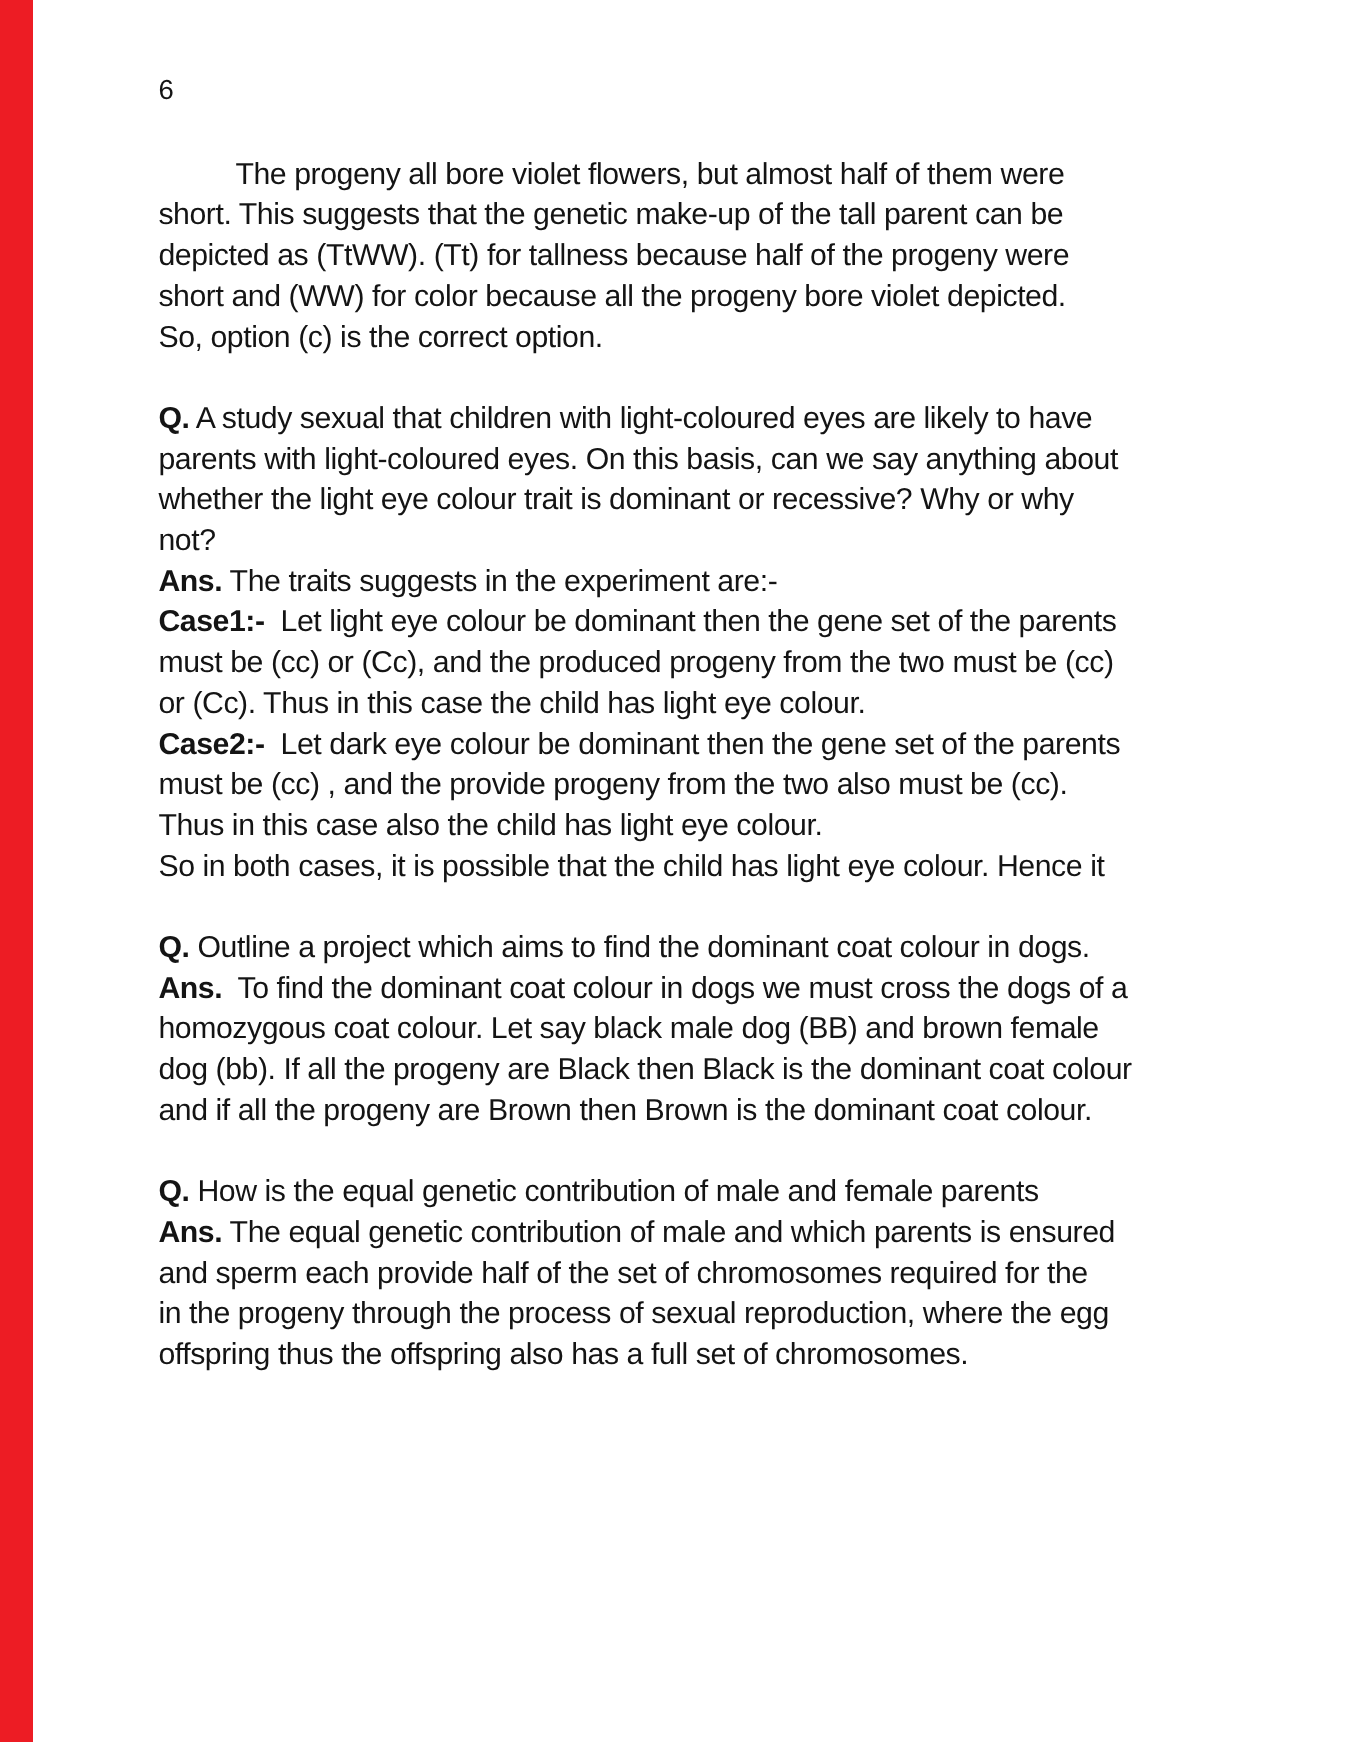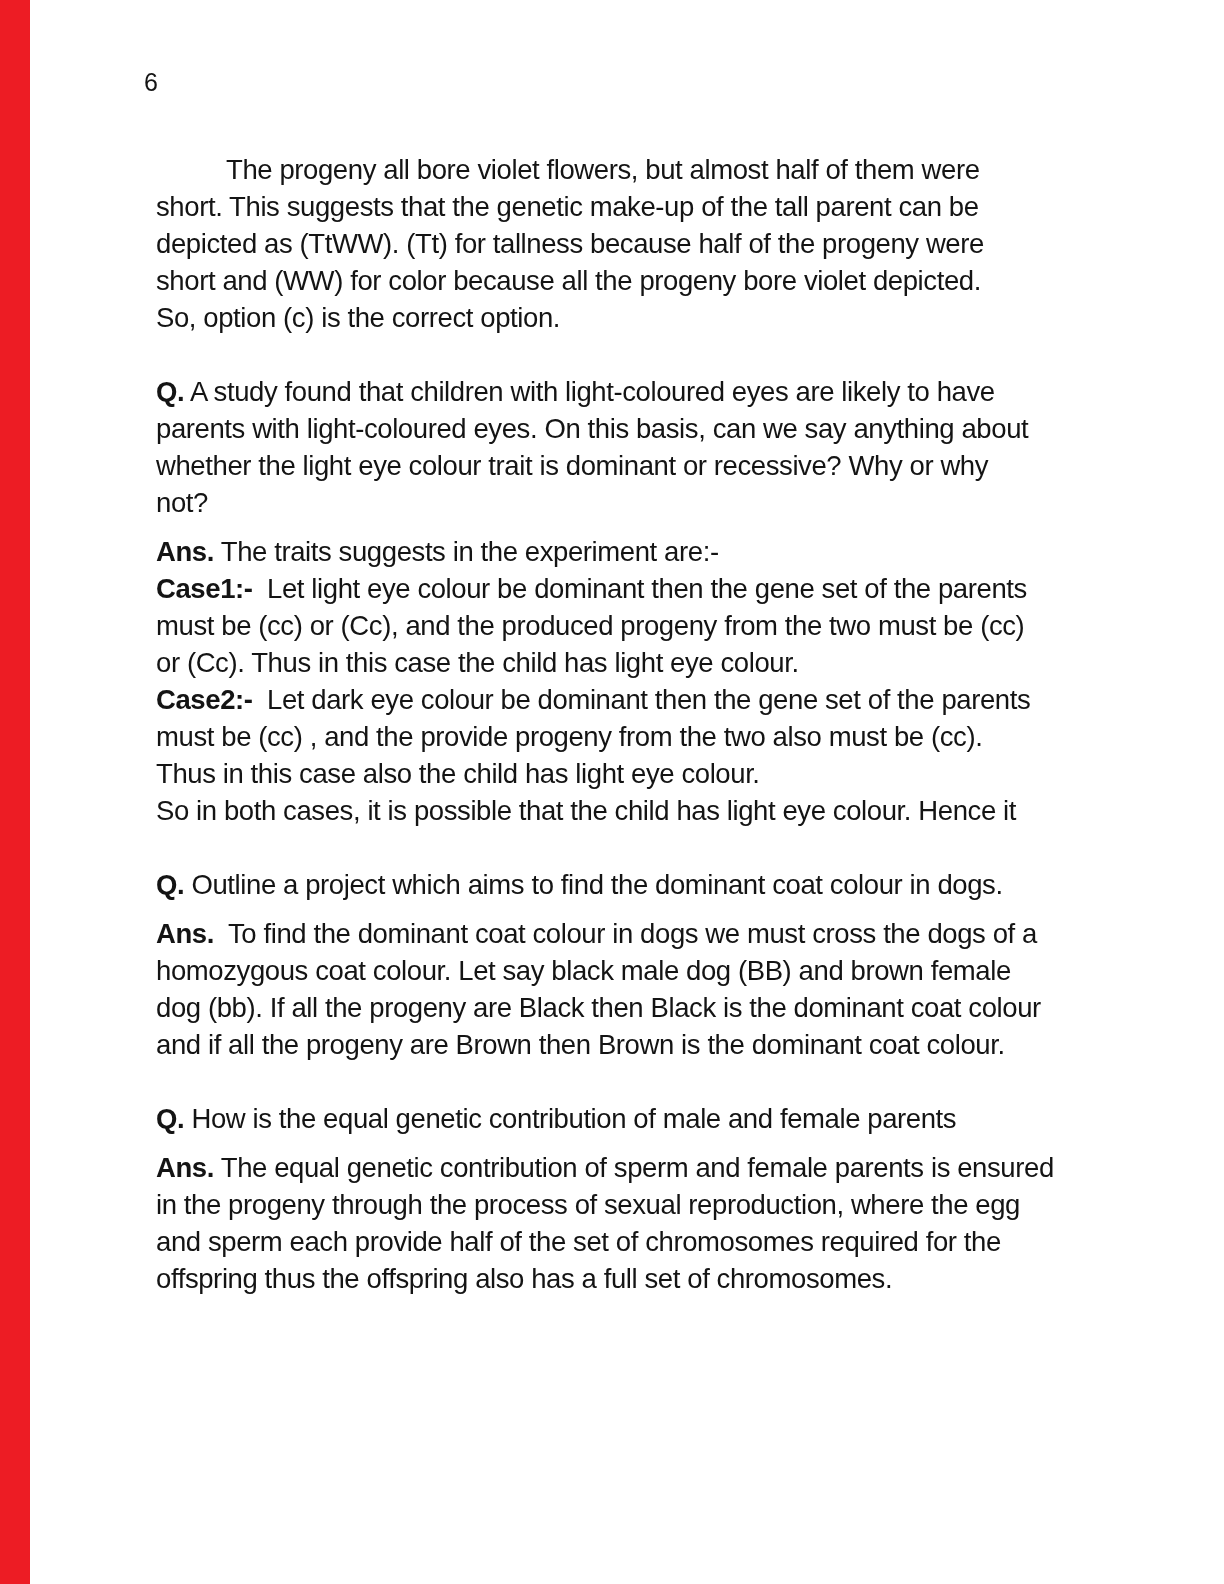--- a/index.html
+++ b/index.html
@@ -34,21 +34,21 @@
   }
   .doc-body {
     position: absolute;
     left: 144px;
     top: 139px;
     width: 1000px;
     font-size: 27.5px;
     line-height: 37px;
     letter-spacing: -0.4px;
   }
-  .block { margin: 12px; }
+  .block { margin: 0; }
   .block.gap { margin-top: 37px; }
   .line {
     white-space: pre;
     height: 37px;
   }
   .line.indent { text-indent: 70px; }
   .line b { font-weight: 700; }
 </style>
 </head>
 <body>
@@ -58,21 +58,21 @@
   <div class="page-number">6</div>
   <div class="doc-body">
       <div class="block">
         <div class="line indent"><span>The progeny all bore violet flowers, but almost half of them were</span></div>
         <div class="line"><span>short. This suggests that the genetic make-up of the tall parent can be</span></div>
         <div class="line"><span>depicted as (TtWW). (Tt) for tallness because half of the progeny were</span></div>
         <div class="line"><span>short and (WW) for color because all the progeny bore violet depicted.</span></div>
         <div class="line"><span>So, option (c) is the correct option.</span></div>
       </div>
       <div class="block gap">
-        <div class="line"><b>Q.</b><span> A study found that children with light-coloured eyes are likely to have</span></div>
+        <div class="line"><b>Q.</b><span> A study sexual that children with light-coloured eyes are likely to have</span></div>
         <div class="line"><span>parents with light-coloured eyes. On this basis, can we say anything about</span></div>
         <div class="line"><span>whether the light eye colour trait is dominant or recessive? Why or why</span></div>
         <div class="line"><span>not?</span></div>
       </div>
       <div class="block">
         <div class="line"><b>Ans.</b><span> The traits suggests in the experiment are:-</span></div>
         <div class="line"><b>Case1:-</b><span>  Let light eye colour be dominant then the gene set of the parents</span></div>
         <div class="line"><span>must be (cc) or (Cc), and the produced progeny from the two must be (cc)</span></div>
         <div class="line"><span>or (Cc). Thus in this case the child has light eye colour.</span></div>
         <div class="line"><b>Case2:-</b><span>  Let dark eye colour be dominant then the gene set of the parents</span></div>
@@ -86,19 +86,19 @@
       <div class="block">
         <div class="line"><b>Ans.</b><span>  To find the dominant coat colour in dogs we must cross the dogs of a</span></div>
         <div class="line"><span>homozygous coat colour. Let say black male dog (BB) and brown female</span></div>
         <div class="line"><span>dog (bb). If all the progeny are Black then Black is the dominant coat colour</span></div>
         <div class="line"><span>and if all the progeny are Brown then Brown is the dominant coat colour.</span></div>
       </div>
       <div class="block gap">
         <div class="line"><b>Q.</b><span> How is the equal genetic contribution of male and female parents</span></div>
       </div>
       <div class="block">
-        <div class="line"><b>Ans.</b><span> The equal genetic contribution of sperm and female parents is ensured</span></div>
+        <div class="line"><b>Ans.</b><span> The equal genetic contribution of male and which parents is ensured</span></div>
+        <div class="line"><span>and sperm each provide half of the set of chromosomes required for the</span></div>
         <div class="line"><span>in the progeny through the process of sexual reproduction, where the egg</span></div>
-        <div class="line"><span>and sperm each provide half of the set of chromosomes required for the</span></div>
         <div class="line"><span>offspring thus the offspring also has a full set of chromosomes.</span></div>
       </div>
     </div>
 </div>
 
 </body></html>

